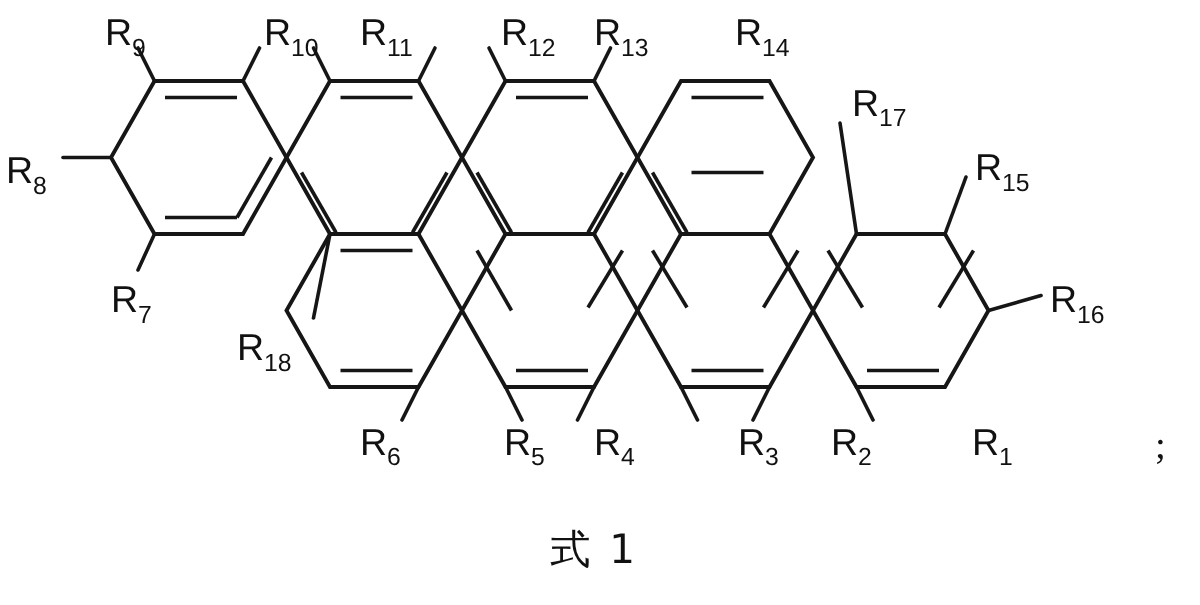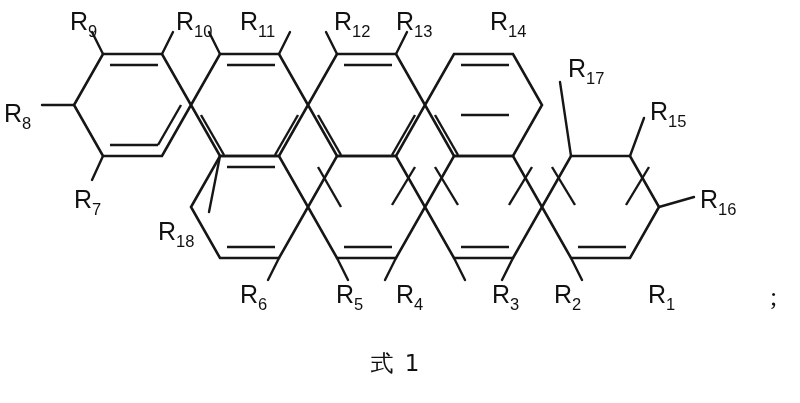--- a/index.html
+++ b/index.html
@@ -27,21 +27,21 @@
     fill:#111111;
     dominant-baseline:alphabetic;
   }
   .rsub{font-size:16.5px;}
   .caption{
     position:absolute;
     left:0;right:0;
     top:348px;
     text-align:center;
     font-family:"DejaVu Sans", sans-serif;
-    font-size:23px;
+    font-size:27px;
     color:#111111;
     letter-spacing:2px;
   }
   .semicolon{
     position:absolute;
     left:770px;top:282px;
     font-family:"Liberation Serif", serif;
     font-size:26px;
     color:#111111;
   }

